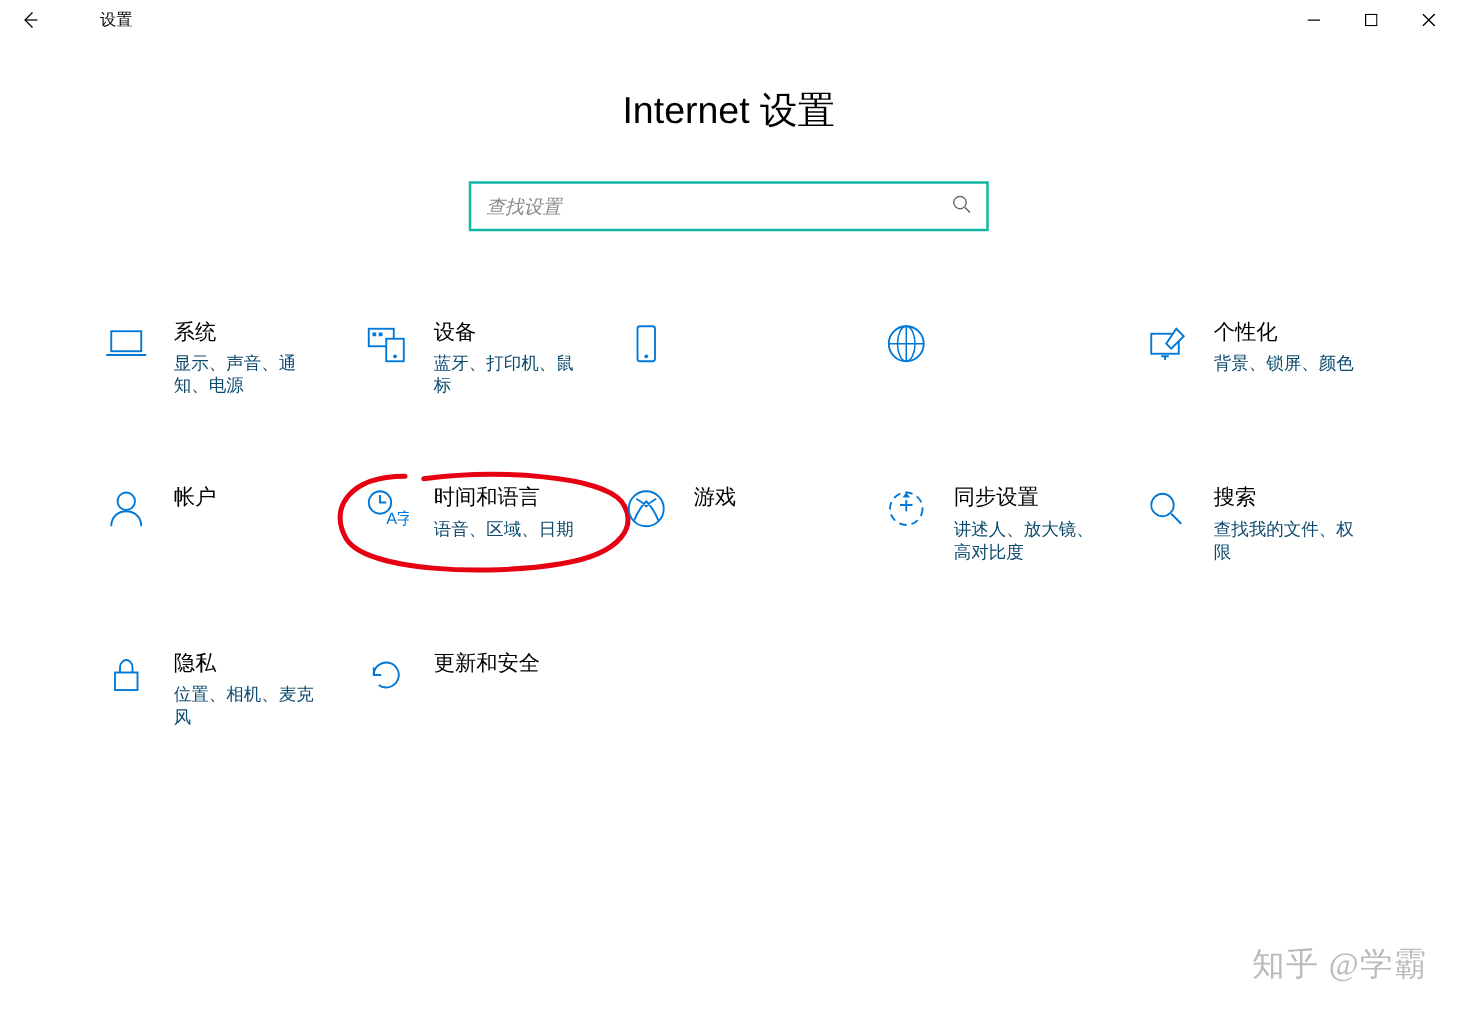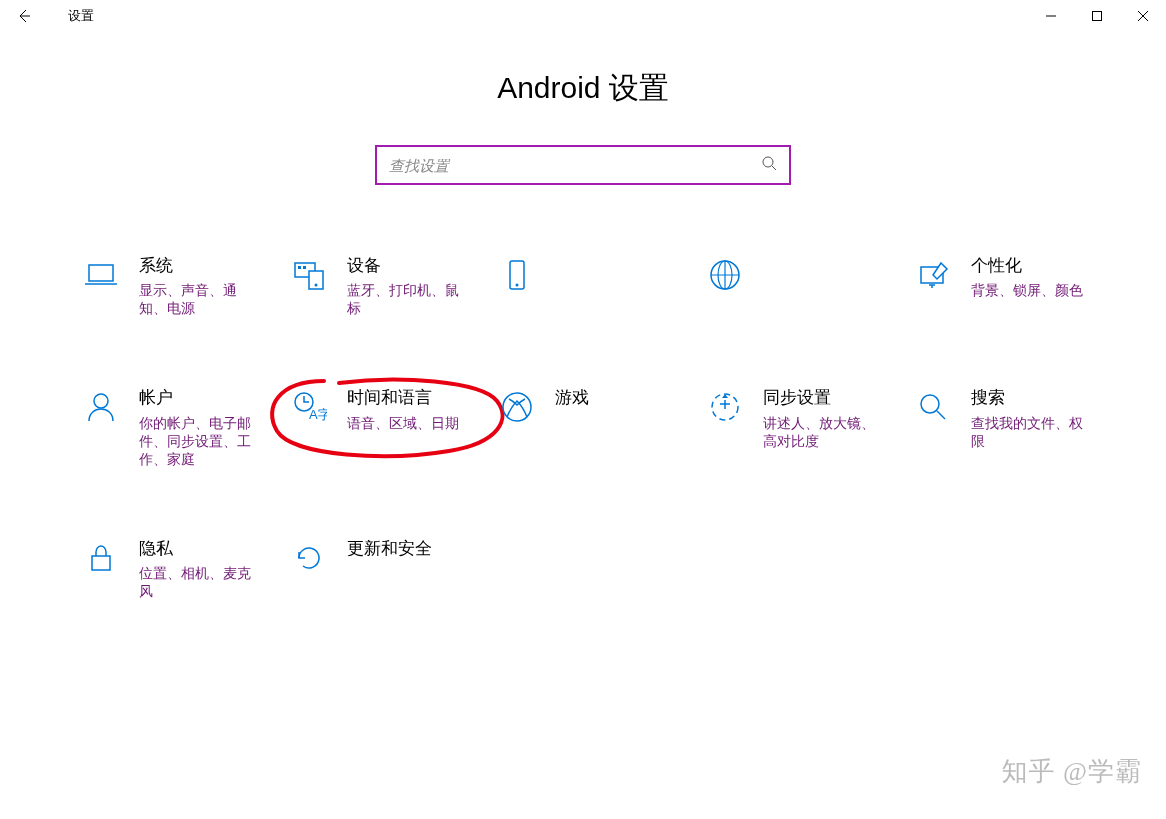--- a/index.html
+++ b/index.html
@@ -20,21 +20,21 @@
   .back-btn {
     width: 48px;
     height: 32px;
     display: flex;
     align-items: center;
     justify-content: center;
     color: #000;
   }
   .window-title {
     font-size: 13px;
-    margin-left: 20px;
+    margin-left: 32px;
     color: #000;
   }
   .window-controls {
     position: absolute;
     right: 0;
     top: 0;
     display: flex;
   }
   .win-ctrl {
     width: 46px;
@@ -51,21 +51,21 @@
     margin-top: 36px;
   }
   .search-wrap {
     display: flex;
     justify-content: center;
     margin-top: 36px;
   }
   .search-box {
     width: 416px;
     height: 40px;
-    border: 2px solid #a21caf;
+    border: 2px solid #14b8a6;
     display: flex;
     align-items: center;
     padding: 0 12px;
   }
   .search-input {
     flex: 1;
     border: none;
     outline: none;
     font-size: 15px;
     color: #666;
@@ -99,21 +99,21 @@
     margin-left: 10px;
   }
   .item-title {
     font-size: 17px;
     color: #000;
     font-weight: 400;
     line-height: 1.3;
   }
   .item-desc {
     font-size: 14px;
-    color: #701a75;
+    color: #0c4a6e;
     margin-top: 4px;
     line-height: 1.3;
   }
   .annotation {
     position: absolute;
     left: -22px;
     top: -18px;
     pointer-events: none;
   }
   .watermark {
@@ -149,21 +149,21 @@
         </svg>
     </div>
     <div class="win-ctrl">
       <svg width="10" height="10">
           <path d="M0 0 L10 10 M10 0 L0 10" stroke="#000" stroke-width="1"></path>
         </svg>
     </div>
   </div>
 </div>
 
-<h1 class="page-title">Android 设置</h1>
+<h1 class="page-title">Internet 设置</h1>
 
 <div class="search-wrap">
   <div class="search-box">
     <input class="search-input" placeholder="查找设置" style="">
     <span class="search-icon">
       <svg width="16" height="16" viewBox="0 0 16 16">
           <circle cx="7" cy="7" r="5" stroke="#555" fill="none" stroke-width="1"></circle>
           <path d="M11 11 L15 15" stroke="#555" stroke-width="1"></path>
         </svg>
     </span>
@@ -237,21 +237,20 @@
 
   <div class="item">
     <div class="item-icon">
       <svg width="36" height="36" viewBox="0 0 36 36">
           <circle cx="18" cy="12" r="7" stroke="#0078d7" stroke-width="1.5" fill="none"></circle>
           <path d="M6 32 C6 24 12 20 18 20 C24 20 30 24 30 32" stroke="#0078d7" stroke-width="1.5" fill="none"></path>
         </svg>
     </div>
     <div class="item-text">
       <div class="item-title">帐户</div>
-      <div class="item-desc">你的帐户、电子邮件、同步设置、工作、家庭</div>
     </div>
   </div>
 
   <div class="item">
     <svg class="annotation" width="260" height="100" viewBox="0 0 260 100">
       <path d="M65 12 C20 12 4 38 18 62 C34 88 130 92 190 82 C240 74 252 50 238 32 C222 12 140 6 80 14" stroke="#e60012" stroke-width="4" fill="none" stroke-linecap="round"></path>
     </svg>
     <div class="item-icon">
       <svg width="36" height="36" viewBox="0 0 36 36">
           <circle cx="13" cy="13" r="9" stroke="#0078d7" stroke-width="1.5" fill="none"></circle>

